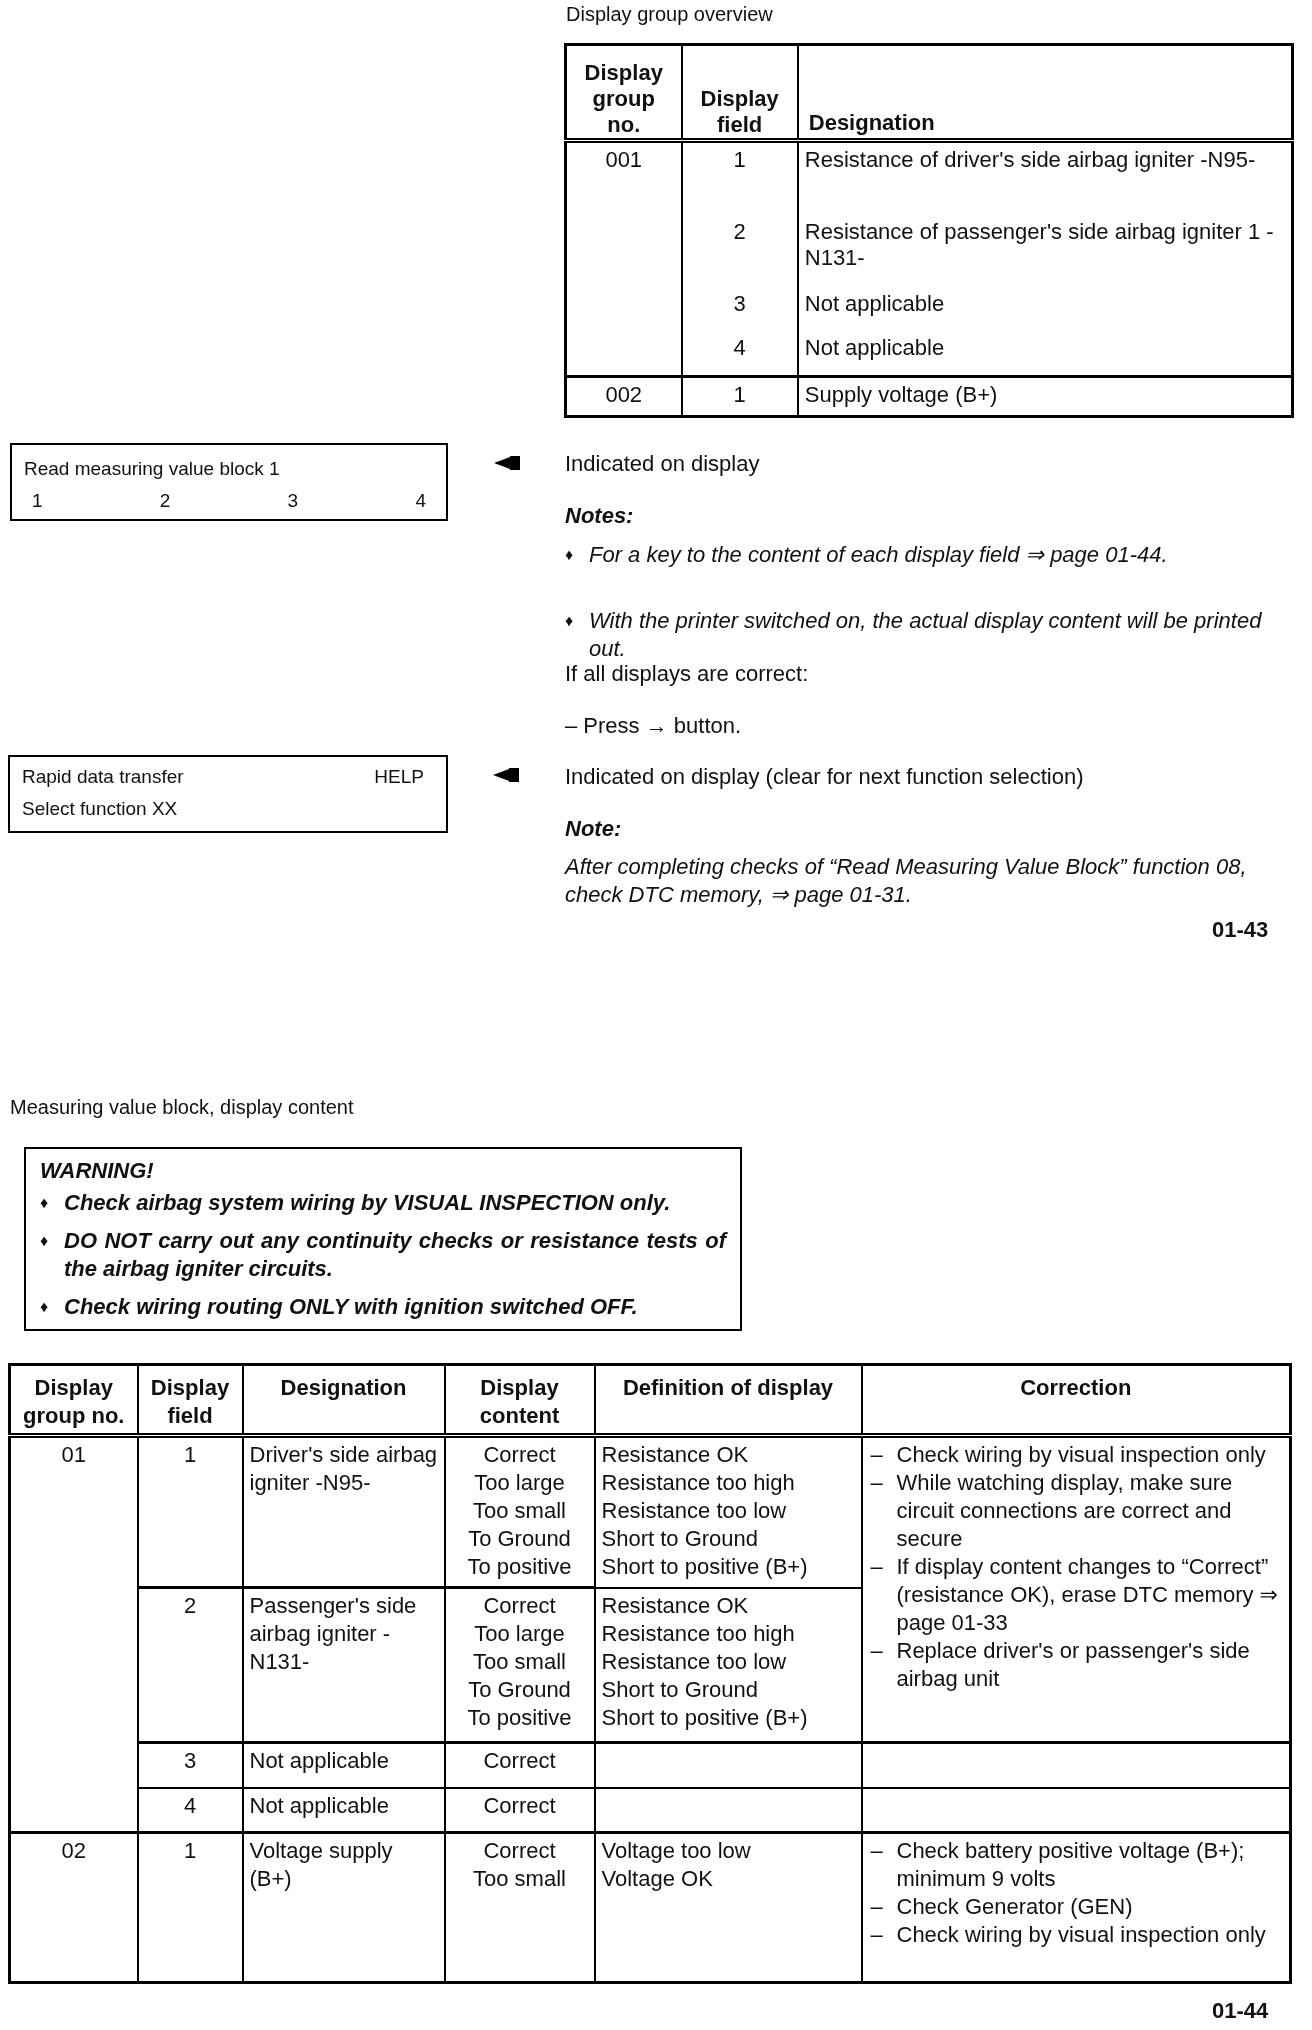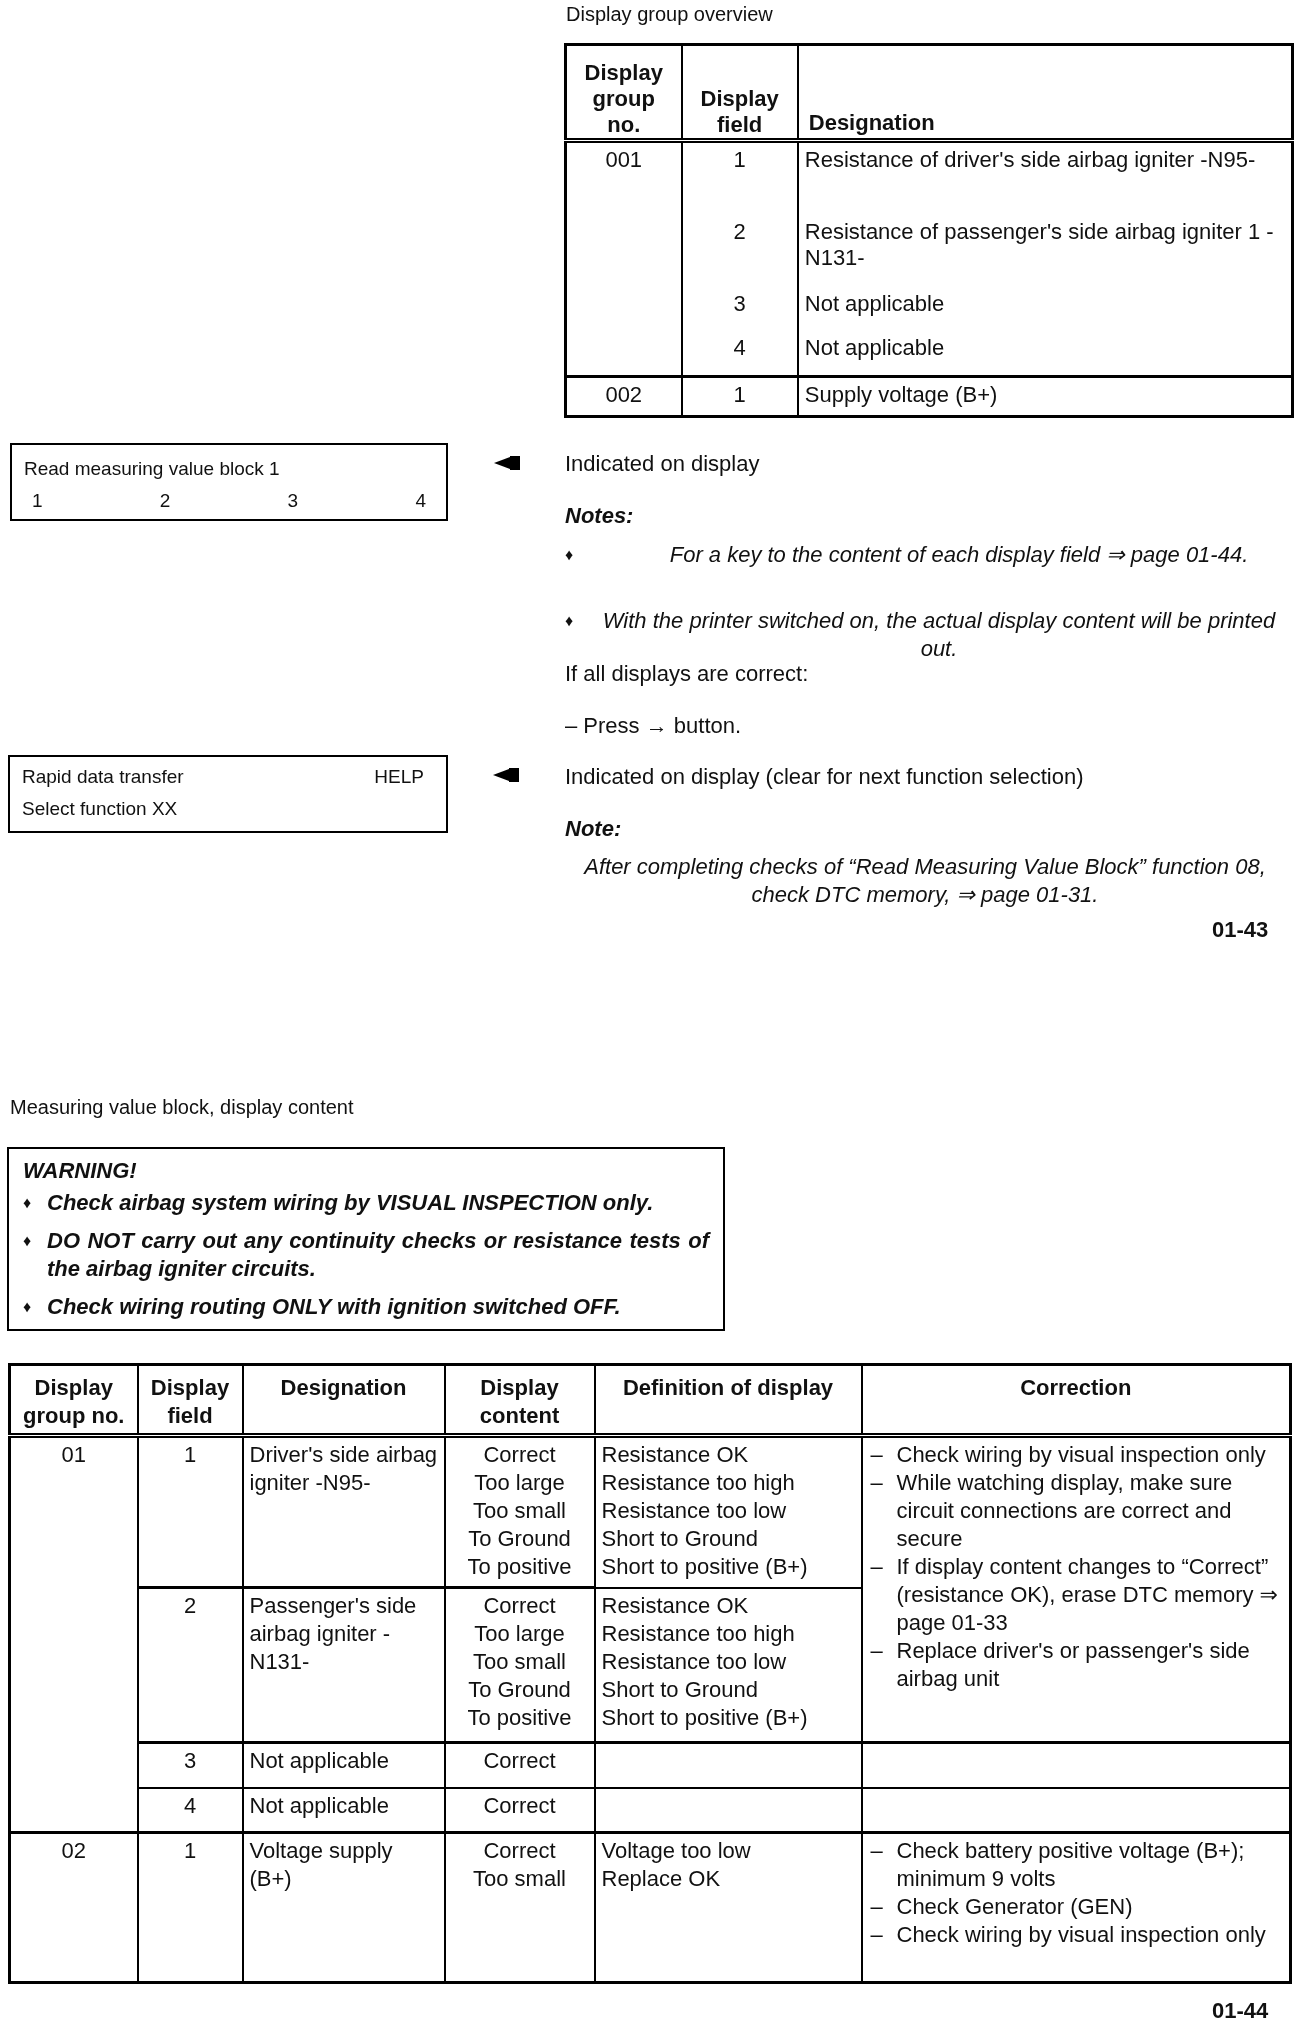--- a/index.html
+++ b/index.html
@@ -3,21 +3,21 @@
 <meta charset="utf-8">
 <style>
   html, body { margin: 0; padding: 0; background: #ffffff; }
   body {
     width: 1312px; height: 2030px; position: relative; overflow: hidden;
     font-family: "Liberation Sans", sans-serif; color: #111;
   }
   .abs { position: absolute; }
   .h-bold { font-weight: normal; font-size: 20px; }
   .bt { font-size: 22px; line-height: 28px; }
-  .it { font-style: italic; text-align: center; }
+  .it { font-style: italic; }
   .b { font-weight: bold; }
 
   
   table { border-collapse: collapse; }
   #overview-table { position: absolute; left: 564px; top: 43px; width: 730px; border: 3px solid #000; }
   #overview-table th, #overview-table td { border-left: 2px solid #000; border-right: 2px solid #000; font-size: 22px; vertical-align: top; }
   #overview-table th { font-weight: bold; text-align: center; vertical-align: bottom; padding: 4px 4px 2px; line-height: 26px; border-bottom: 5px double #000; }
   #overview-table th.desig { text-align: left; padding-left: 10px; }
   #overview-table td { padding: 4px 6px; line-height: 26px; }
   #overview-table td.c { text-align: center; }
@@ -30,21 +30,21 @@
   .arrow-icon::before {
     content: ""; position: absolute; left: 0; top: 1px; width: 0; height: 0;
     border-top: 6px solid transparent; border-bottom: 6px solid transparent; border-right: 16px solid #000;
   }
   .arrow-icon::after { content: ""; position: absolute; left: 16px; top: 0; width: 10px; height: 14px; background: #000; }
 
   .bullet { position: relative; padding-left: 24px; }
   .bullet::before { content: "\2666"; position: absolute; left: 0; top: 0; font-style: normal; font-size: 16px; }
 
   
-  #warning-box { position: absolute; left: 7px; top: 1147px; width: 718px; height: 184px; border: 2px solid #000; padding: 0 14px; box-sizing: border-box; }
+  #warning-box { position: absolute; left: 24px; top: 1147px; width: 718px; height: 184px; border: 2px solid #000; padding: 0 14px; box-sizing: border-box; }
   #warning-box .wl { font-weight: bold; font-style: italic; font-size: 22px; line-height: 28px; }
 
   
   #content-table { position: absolute; left: 8px; top: 1363px; width: 1284px; border: 3px solid #000; table-layout: fixed; }
   #content-table th, #content-table td { border: 2px solid #000; font-size: 22px; line-height: 28px; vertical-align: top; padding: 3px 6px; }
   #content-table th { font-weight: bold; text-align: center; border-bottom: 5px double #000; padding-top: 8px; height: 56px; }
   #content-table td.c { text-align: center; }
   #content-table .thick-b { border-bottom: 3px solid #000; }
   .dash-list { margin: 0; padding: 0; list-style: none; }
   .dash-list li { position: relative; padding-left: 28px; }
@@ -230,21 +230,21 @@
     <tr style="height:150px">
       <td class="c">02</td>
       <td class="c">1</td>
       <td>Voltage supply (B+)</td>
       <td class="c lines">
         <div>Correct</div>
         <div>Too small</div>
       </td>
       <td class="lines">
         <div>Voltage too low</div>
-        <div>Replace OK</div>
+        <div>Voltage OK</div>
       </td>
       <td>
         <ul class="dash-list">
           <li>Check battery positive voltage (B+);  minimum 9 volts</li>
           <li>Check Generator (GEN)</li>
           <li>Check wiring by visual inspection only</li>
         </ul>
       </td>
     </tr>
   </tbody>

